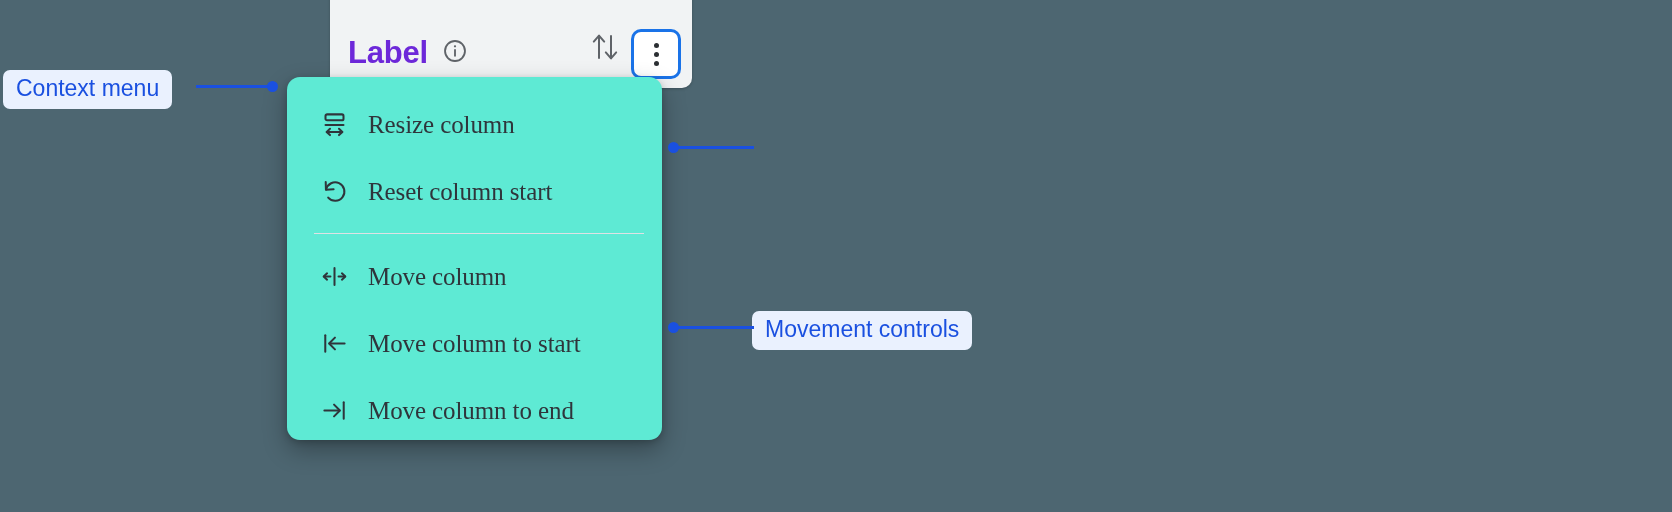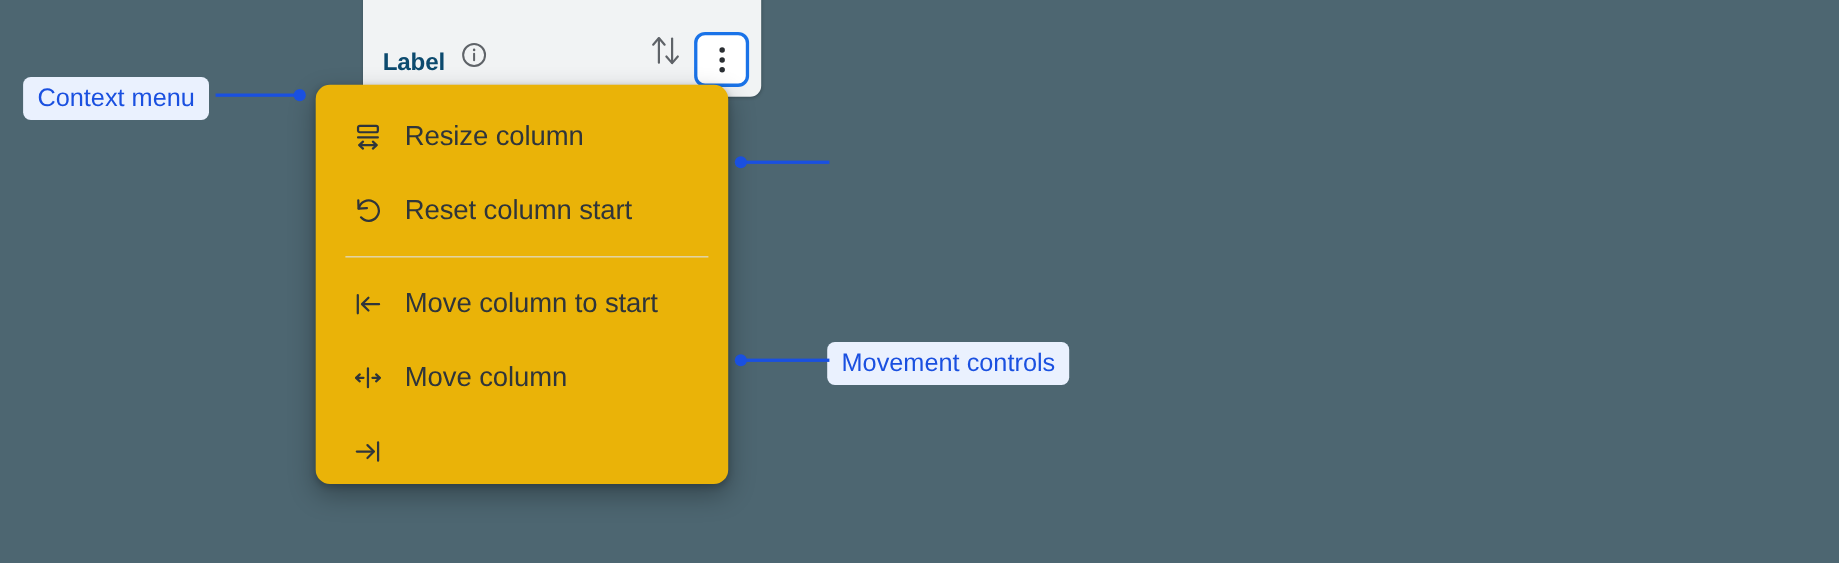--- a/index.html
+++ b/index.html
@@ -15,21 +15,21 @@
   .header-panel {
     position: absolute; left: 330px; top: -10px;
     width: 362px; height: 98px;
     background: #f1f3f4;
     border-radius: 0 0 10px 10px;
     box-shadow: 0 1px 3px rgba(0,0,0,0.22);
     display: flex; align-items: flex-end;
     padding: 0 14px 20px 18px;
   }
   .header-label {
-    font-size: 22px; font-weight: bold; color: #0c4a6e;
+    font-size: 31px; font-weight: bold; color: #6d28d9;
     letter-spacing: -0.2px; line-height: 1;
   }
   .info-icon { margin-left: 14px; display: block; }
   .header-spacer { flex: 1; }
   .sort-icon { display: block; margin-right: 13px; }
   .kebab-button {
     width: 44px; height: 44px;
     background: #ffffff;
     border: 2px solid #ffffff;
     border-radius: 7px;
@@ -38,24 +38,25 @@
     align-items: center; justify-content: center;
     gap: 4px; cursor: pointer;
     margin-bottom: -8px;
   }
   .kebab-dot { width: 5px; height: 5px; border-radius: 50%; background: #2b2f33; }
 
   
   .context-menu {
     position: absolute; left: 287px; top: 77px;
     width: 375px; height: 363px;
-    background: #eab308;
+    background: #5eead4;
     border-radius: 13px;
     box-shadow: 0 10px 24px rgba(0,0,0,0.30), 0 2px 6px rgba(0,0,0,0.18);
     padding-top: 14px;
+    font-family: Liberation Serif, serif;
   }
   .menu-item {
     display: flex; align-items: center;
     height: 67px; padding-left: 33px;
     cursor: pointer;
   }
   .menu-icon {
     width: 28px; height: 28px;
     display: flex; align-items: center; justify-content: center;
     flex: none;
@@ -144,53 +145,54 @@
         </svg>
       </span>
       <span class="menu-text">Reset column start</span>
     </div>
 
     <div class="menu-divider"></div>
 
     <div class="menu-item">
       <span class="menu-icon">
         <svg width="27" height="27" viewBox="0 0 24 24" fill="none" stroke="#2f353b" stroke-width="1.8" stroke-linecap="round" stroke-linejoin="round">
-          <line x1="3.8" y1="4.6" x2="3.8" y2="19.4"></line>
-          <line x1="21" y1="12" x2="7.6" y2="12"></line>
-          <polyline points="12.4,6.8 7.2,12 12.4,17.2"></polyline>
-        </svg>
-      </span>
-      <span class="menu-text">Move column to start</span>
-    </div>
-
-    <div class="menu-item">
-      <span class="menu-icon">
-        <svg width="27" height="27" viewBox="0 0 24 24" fill="none" stroke="#2f353b" stroke-width="1.8" stroke-linecap="round" stroke-linejoin="round">
           <line x1="12" y1="4.4" x2="12" y2="19.6"></line>
           <line x1="2.6" y1="12" x2="8.4" y2="12"></line>
           <polyline points="5.4,9.2 2.4,12 5.4,14.8"></polyline>
           <line x1="15.6" y1="12" x2="21.4" y2="12"></line>
           <polyline points="18.6,9.2 21.6,12 18.6,14.8"></polyline>
         </svg>
       </span>
       <span class="menu-text">Move column</span>
     </div>
 
     <div class="menu-item">
       <span class="menu-icon">
         <svg width="27" height="27" viewBox="0 0 24 24" fill="none" stroke="#2f353b" stroke-width="1.8" stroke-linecap="round" stroke-linejoin="round">
+          <line x1="3.8" y1="4.6" x2="3.8" y2="19.4"></line>
+          <line x1="21" y1="12" x2="7.6" y2="12"></line>
+          <polyline points="12.4,6.8 7.2,12 12.4,17.2"></polyline>
+        </svg>
+      </span>
+      <span class="menu-text">Move column to start</span>
+    </div>
+
+    <div class="menu-item">
+      <span class="menu-icon">
+        <svg width="27" height="27" viewBox="0 0 24 24" fill="none" stroke="#2f353b" stroke-width="1.8" stroke-linecap="round" stroke-linejoin="round">
           <line x1="20.2" y1="4.6" x2="20.2" y2="19.4"></line>
           <line x1="3" y1="12" x2="16.4" y2="12"></line>
           <polyline points="11.6,6.8 16.8,12 11.6,17.2"></polyline>
         </svg>
       </span>
+      <span class="menu-text">Move column to end</span>
     </div>
   </div>
 
-  <div class="pill" style="left:21px; top:70px;">Context menu</div>
+  <div class="pill" style="left:3px; top:70px;">Context menu</div>
   <div class="conn-line" style="left:196px; top:85px; width:78px;"></div>
   <div class="conn-dot" style="left:267px; top:81px;"></div>
 
   <div class="conn-line" style="left:672px; top:146px; width:82px;"></div>
   <div class="conn-dot" style="left:668px; top:142px;"></div>
 
   <div class="pill" style="left:752px; top:311px;">Movement controls</div>
   <div class="conn-line" style="left:672px; top:326px; width:82px;"></div>
   <div class="conn-dot" style="left:668px; top:322px;"></div>
 

